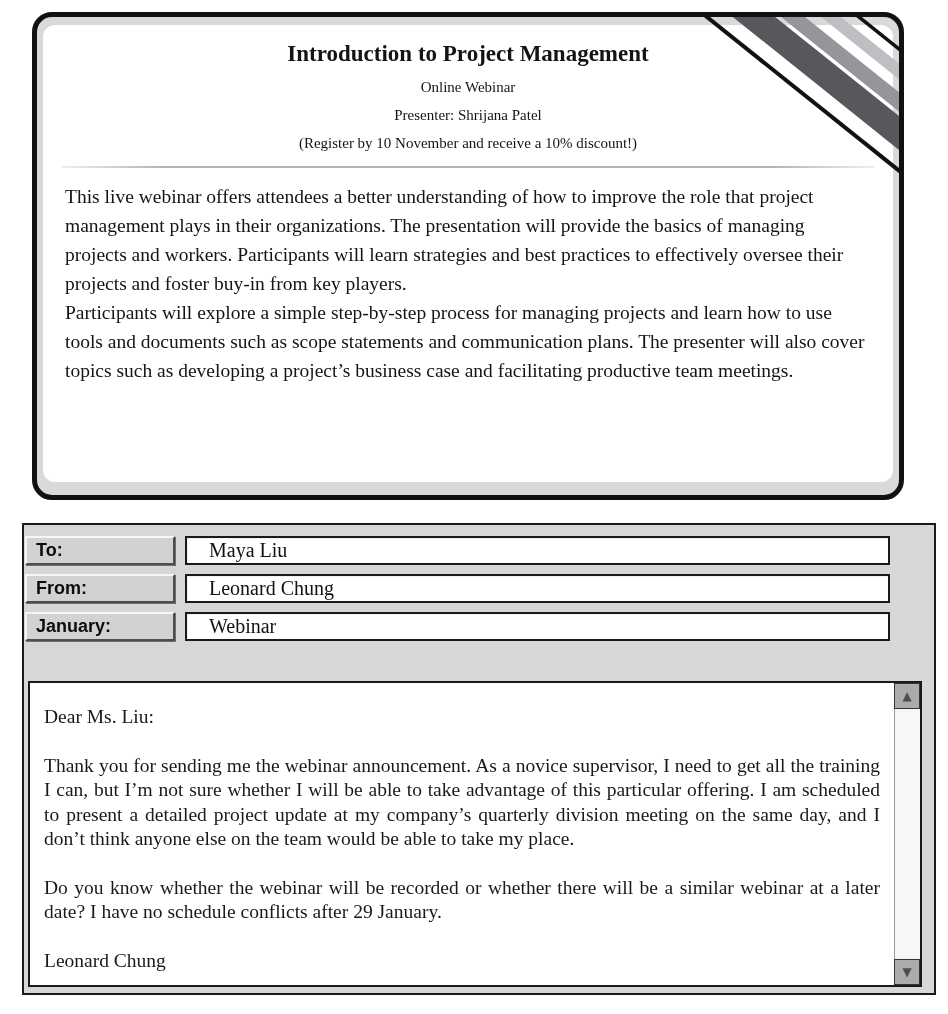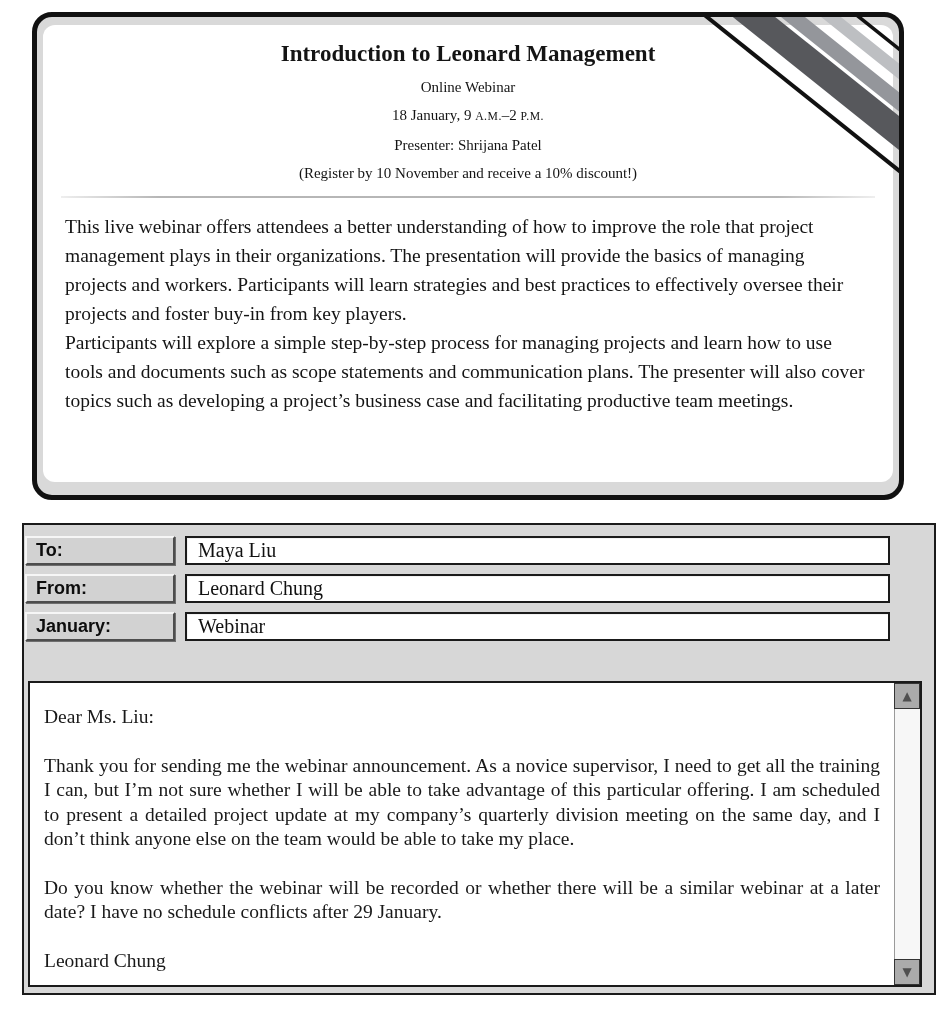--- a/index.html
+++ b/index.html
@@ -45,21 +45,21 @@
     width:150px; margin-right:10px; background:#d2d2d2;
     border-top:2px solid #f6f6f6; border-left:2px solid #f6f6f6;
     border-bottom:2px solid #4d4d4d; border-right:2px solid #4d4d4d;
     box-shadow:1px 1px 0 #6e6e6e;
     font-family:"Liberation Sans", sans-serif; font-weight:bold; font-size:18px;
     color:#0d0d0d; padding-left:9px; line-height:24px; cursor:default;
   }
   .field-value{
     width:705px; height:29px; background:#fff; border:2px solid #1a1a1a;
     font-family:"Liberation Serif", serif; font-size:20px; color:#111;
-    padding:0 0 0 11px; outline:none; box-shadow:1px 1px 0 #f2f2f2 inset;
+    padding:0 0 0 22px; outline:none; box-shadow:1px 1px 0 #f2f2f2 inset;
   }
   .message-box{
     position:absolute; left:4px; top:156px; width:894px; height:306px;
     background:#fff; border:2px solid #1a1a1a;
   }
   .message-text{
     position:absolute; inset:0; padding:10px 40px 10px 14px; overflow:hidden;
     font-size:19.5px; line-height:24.5px; color:#191919;
   }
   .message-text .jp{text-align:justify; margin-top:24px;}
@@ -91,23 +91,22 @@
         <line x1="-142" y1="-220" x2="298" y2="220" stroke="#111" stroke-width="4.5"></line>
         <line x1="-95" y1="-220" x2="345" y2="220" stroke="var(--stripe-dark)" stroke-width="30"></line>
         <line x1="-56" y1="-220" x2="384" y2="220" stroke="var(--stripe-mid)" stroke-width="17"></line>
         <line x1="-18" y1="-220" x2="422" y2="220" stroke="var(--stripe-light)" stroke-width="14"></line>
         <line x1="10" y1="-220" x2="450" y2="220" stroke="#111" stroke-width="4"></line>
       </g>
     </svg>
 
     <div class="flyer-inner">
       <div class="flyer-head">
-        <div class="flyer-title">Introduction to Leonard Management</div>
+        <div class="flyer-title">Introduction to Project Management</div>
         <div class="flyer-line">Online Webinar</div>
-        <div class="flyer-line"><span>18 January, 9 </span><span class="sc">A.M.</span><span>–2 </span><span class="sc">P.M.</span></div>
         <div class="flyer-line">Presenter: Shrijana Patel</div>
         <div class="flyer-line">(Register by 10 November and receive a 10% discount!)</div>
       </div>
 
       <div class="flyer-divider"></div>
 
       <div class="flyer-body">
         <p>This live webinar offers attendees a better understanding of how to improve the role that project management plays in their organizations. The presentation will provide the basics of managing projects and workers. Participants will learn strategies and best practices to effectively oversee their projects and foster buy-in from key players.</p>
         <p>Participants will explore a simple step-by-step process for managing projects and learn how to use tools and documents such as scope statements and communication plans. The presenter will also cover topics such as developing a project’s business case and facilitating productive team meetings.</p>
       </div>

